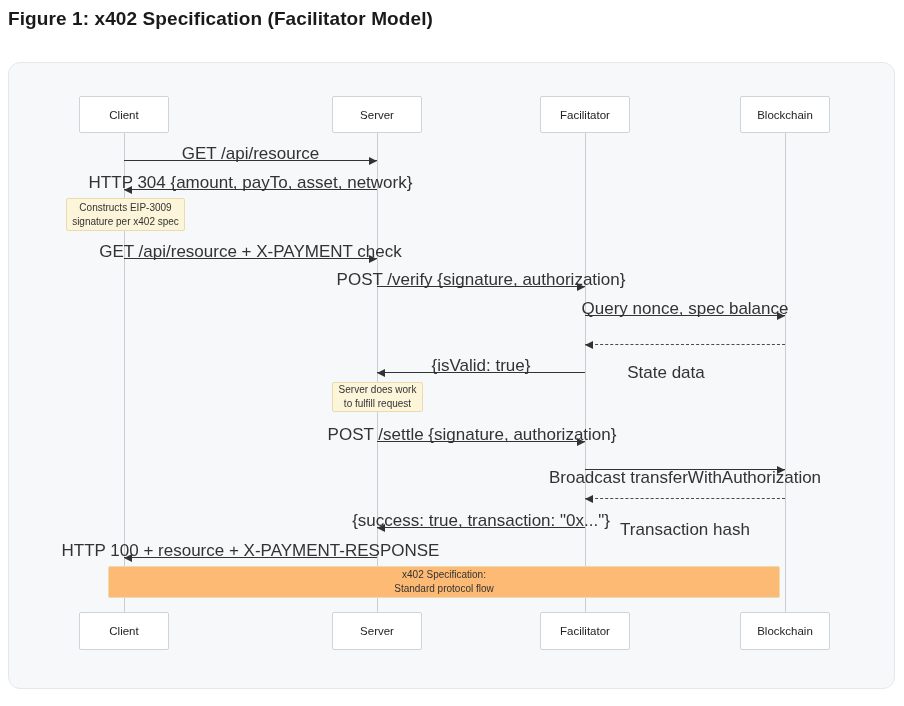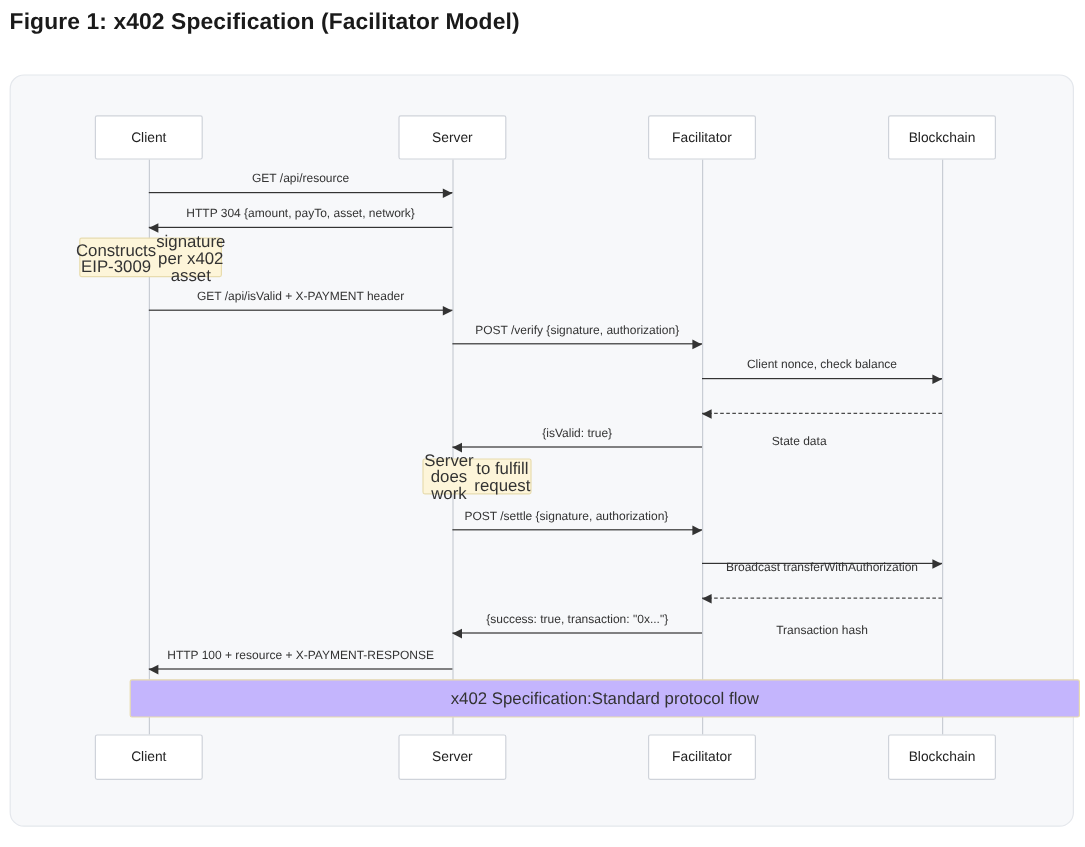--- a/index.html
+++ b/index.html
@@ -65,33 +65,34 @@
     position: absolute;
     width: 0; height: 0;
     border-top: 4px solid transparent;
     border-bottom: 4px solid transparent;
   }
   .arrow-head.right { border-left: 8px solid #333333; }
   .arrow-head.left  { border-right: 8px solid #333333; }
   .msg-label {
     position: absolute;
     transform: translateX(-50%);
-    font-size: 10px;
+    font-size: 17px;
     color: #333333;
     white-space: nowrap;
   }
   .note-box {
     position: absolute;
     background: #fdf5d9;
     border: 1px solid #e8dcae;
     border-radius: 2px;
     display: flex;
+    flex-direction: column;
     align-items: center;
     justify-content: center;
-    font-size: 14px;
+    font-size: 10px;
     line-height: 14px;
     color: #333333;
     text-align: center;
   }
 </style>
 </head>
 <body>
 
 <div class="canvas">
   <div class="figure-title">Figure 1: x402 Specification (Facilitator Model)</div>
@@ -110,27 +111,27 @@
       <div class="actor-box" style="left: 740px; top: 96px; width: 90px; height: 37px; background: rgb(255, 255, 255); border-color: rgb(207, 211, 218);">Blockchain</div>
       <div class="actor-box" style="left: 740px; top: 612px; width: 90px; height: 38px; background: rgb(255, 255, 255); border-color: rgb(207, 211, 218);">Blockchain</div>
       <div class="msg-line solid" style="left: 124px; top: 160px; width: 253px;"></div>
       <div class="arrow-head right" style="top: 156.5px; left: 369px;"></div>
       <div class="msg-label" style="left: 250.5px; top: 144px; color: rgb(51, 51, 51);">GET /api/resource</div>
       <div class="msg-line solid" style="left: 124px; top: 189px; width: 253px;"></div>
       <div class="arrow-head left" style="top: 185.5px; left: 124px;"></div>
       <div class="msg-label" style="left: 250.5px; top: 173px; color: rgb(51, 51, 51);">HTTP 304 {amount, payTo, asset, network}</div>
       <div class="msg-line solid" style="left: 124px; top: 258px; width: 253px;"></div>
       <div class="arrow-head right" style="top: 254.5px; left: 369px;"></div>
-      <div class="msg-label" style="left: 250.5px; top: 242px; color: rgb(51, 51, 51);">GET /api/isValid + X-PAYMENT header</div>
+      <div class="msg-label" style="left: 250.5px; top: 242px; color: rgb(51, 51, 51);">GET /api/resource + X-PAYMENT check</div>
       <div class="msg-line solid" style="left: 377px; top: 286px; width: 208px;"></div>
       <div class="arrow-head right" style="top: 282.5px; left: 577px;"></div>
       <div class="msg-label" style="left: 481px; top: 270px; color: rgb(51, 51, 51);">POST /verify {signature, authorization}</div>
       <div class="msg-line solid" style="left: 585px; top: 315px; width: 200px;"></div>
       <div class="arrow-head right" style="top: 311.5px; left: 777px;"></div>
-      <div class="msg-label" style="left: 685px; top: 299px; color: rgb(51, 51, 51);">Client nonce, check balance</div>
+      <div class="msg-label" style="left: 685px; top: 299px; color: rgb(51, 51, 51);">Query nonce, spec balance</div>
       <div class="msg-line dashed" style="left: 585px; top: 344px; width: 200px;"></div>
       <div class="arrow-head left" style="top: 340.5px; left: 585px;"></div>
       <div class="msg-label" style="left: 666px; top: 328px; color: rgb(51, 51, 51); margin-top: 35px;">State data</div>
       <div class="msg-line solid" style="left: 377px; top: 372px; width: 208px;"></div>
       <div class="arrow-head left" style="top: 368.5px; left: 377px;"></div>
       <div class="msg-label" style="left: 481px; top: 356px; color: rgb(51, 51, 51);">{isValid: true}</div>
       <div class="msg-line solid" style="left: 377px; top: 441px; width: 208px;"></div>
       <div class="arrow-head right" style="top: 437.5px; left: 577px;"></div>
       <div class="msg-label" style="left: 472px; top: 425px; color: rgb(51, 51, 51);">POST /settle {signature, authorization}</div>
       <div class="msg-line solid" style="left: 585px; top: 469px; width: 200px;"></div>
@@ -140,24 +141,24 @@
       <div class="arrow-head left" style="top: 494.5px; left: 585px;"></div>
       <div class="msg-label" style="left: 685px; top: 482px; color: rgb(51, 51, 51); margin-top: 38px;">Transaction hash</div>
       <div class="msg-line solid" style="left: 377px; top: 527px; width: 208px;"></div>
       <div class="arrow-head left" style="top: 523.5px; left: 377px;"></div>
       <div class="msg-label" style="left: 481px; top: 511px; color: rgb(51, 51, 51);">{success: true, transaction: "0x..."}</div>
       <div class="msg-line solid" style="left: 124px; top: 557px; width: 253px;"></div>
       <div class="arrow-head left" style="top: 553.5px; left: 124px;"></div>
       <div class="msg-label" style="left: 250.5px; top: 541px; color: rgb(51, 51, 51);">HTTP 100 + resource + X-PAYMENT-RESPONSE</div>
       <div class="note-box" style="left: 66px; top: 198px; width: 119px; height: 33px; background: rgb(253, 245, 217); border-color: rgb(232, 220, 174); color: rgb(51, 51, 51);">
         <div>Constructs EIP-3009</div>
-        <div>signature per x402 asset</div>
+        <div>signature per x402 spec</div>
       </div>
-      <div class="note-box" style="left: 332px; top: 382px; width: 91px; height: 30px; background: rgb(253, 245, 217); border-color: rgb(232, 220, 174); color: rgb(51, 51, 51); margin-left: 20px;">
+      <div class="note-box" style="left: 332px; top: 382px; width: 91px; height: 30px; background: rgb(253, 245, 217); border-color: rgb(232, 220, 174); color: rgb(51, 51, 51);">
         <div>Server does work</div>
         <div>to fulfill request</div>
       </div>
-      <div class="note-box" style="left: 108px; top: 566px; width: 792px; height: 32px; background: #c4b5fd; border-color: rgb(232, 220, 174); color: rgb(51, 51, 51); text-align: center;">
+      <div class="note-box" style="left: 108px; top: 566px; width: 672px; height: 32px; background: #fdba74; border-color: rgb(232, 220, 174); color: rgb(51, 51, 51); text-align: center;">
         <div>x402 Specification:</div>
         <div>Standard protocol flow</div>
       </div>
     </div>
 </div>
 
 </body></html>

